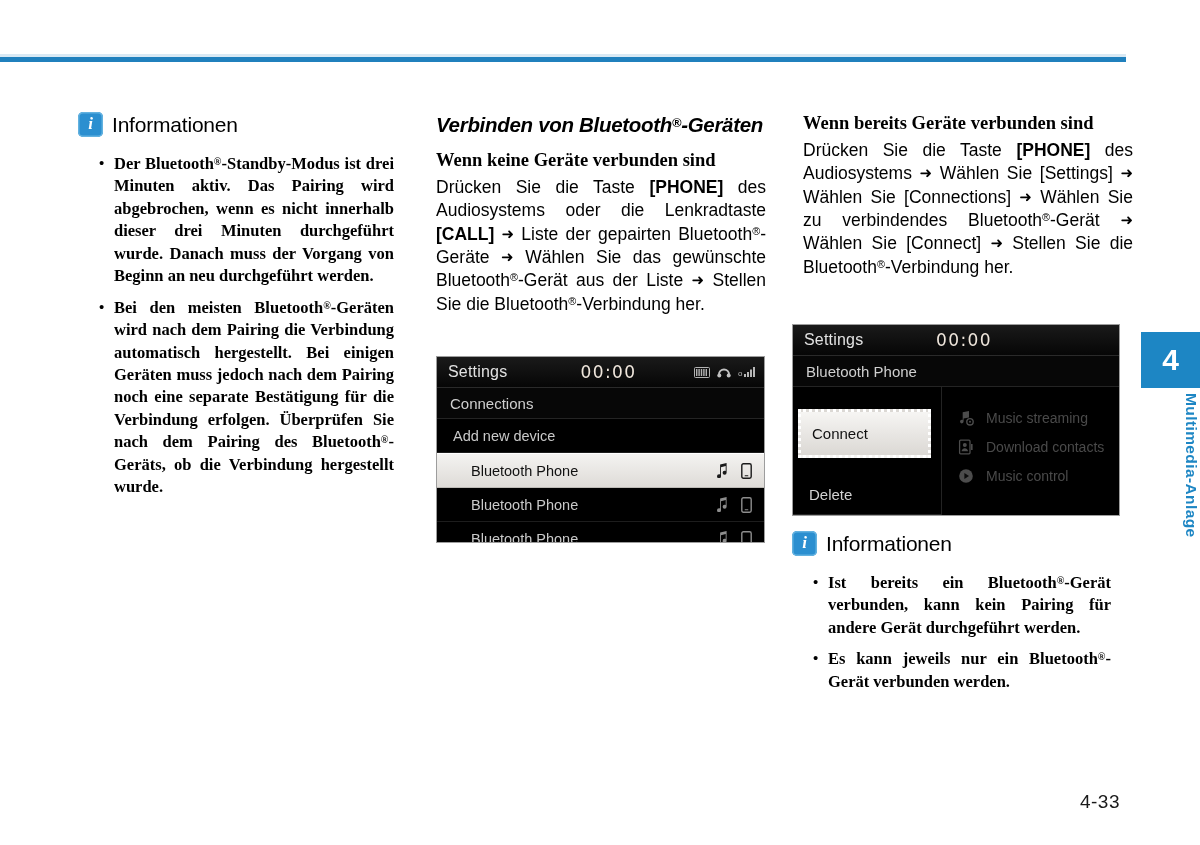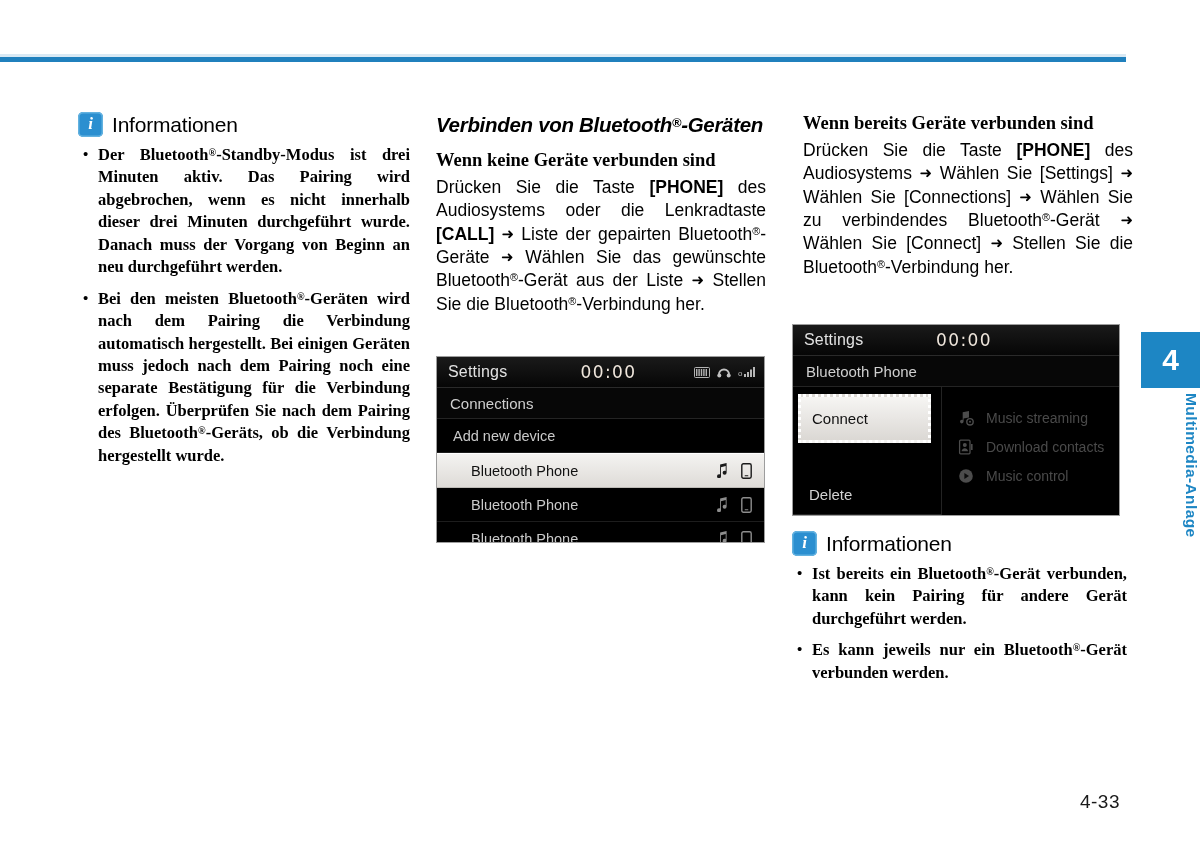--- a/index.html
+++ b/index.html
@@ -65,21 +65,21 @@
     transform: translateY(-1px);
   }
   .info-title {
     font-size: 21px;
     font-weight: normal;
     letter-spacing: -0.2px;
   }
 
   ul.bullets {
     list-style: none;
-    margin: 0; padding: 0;
+    margin: 16px; padding: 0;
   }
   ul.bullets > li {
     position: relative;
     padding-left: 20px;
     font-family: "Liberation Serif", serif;
     font-weight: bold;
     font-size: 16.5px;
     line-height: 1.36;
     text-align: justify;
     text-justify: inter-word;
@@ -212,21 +212,21 @@
     height: calc(100% - 31px);
     display: flex;
   }
   .connect-left {
     width: 148px;
     position: relative;
     border-right: 1px solid #232323;
   }
   .btn-connect {
     position: absolute;
-    left: 5px; top: 7px;
+    left: 5px; top: 22px;
     width: 133px; height: 49px;
     background: linear-gradient(#f6f5f3, #dbd8d4);
     border: 3px dotted #ffffff;
     display: flex;
     align-items: center;
     color: #111;
     font-size: 15px;
     padding-left: 11px;
     box-sizing: border-box;
   }

